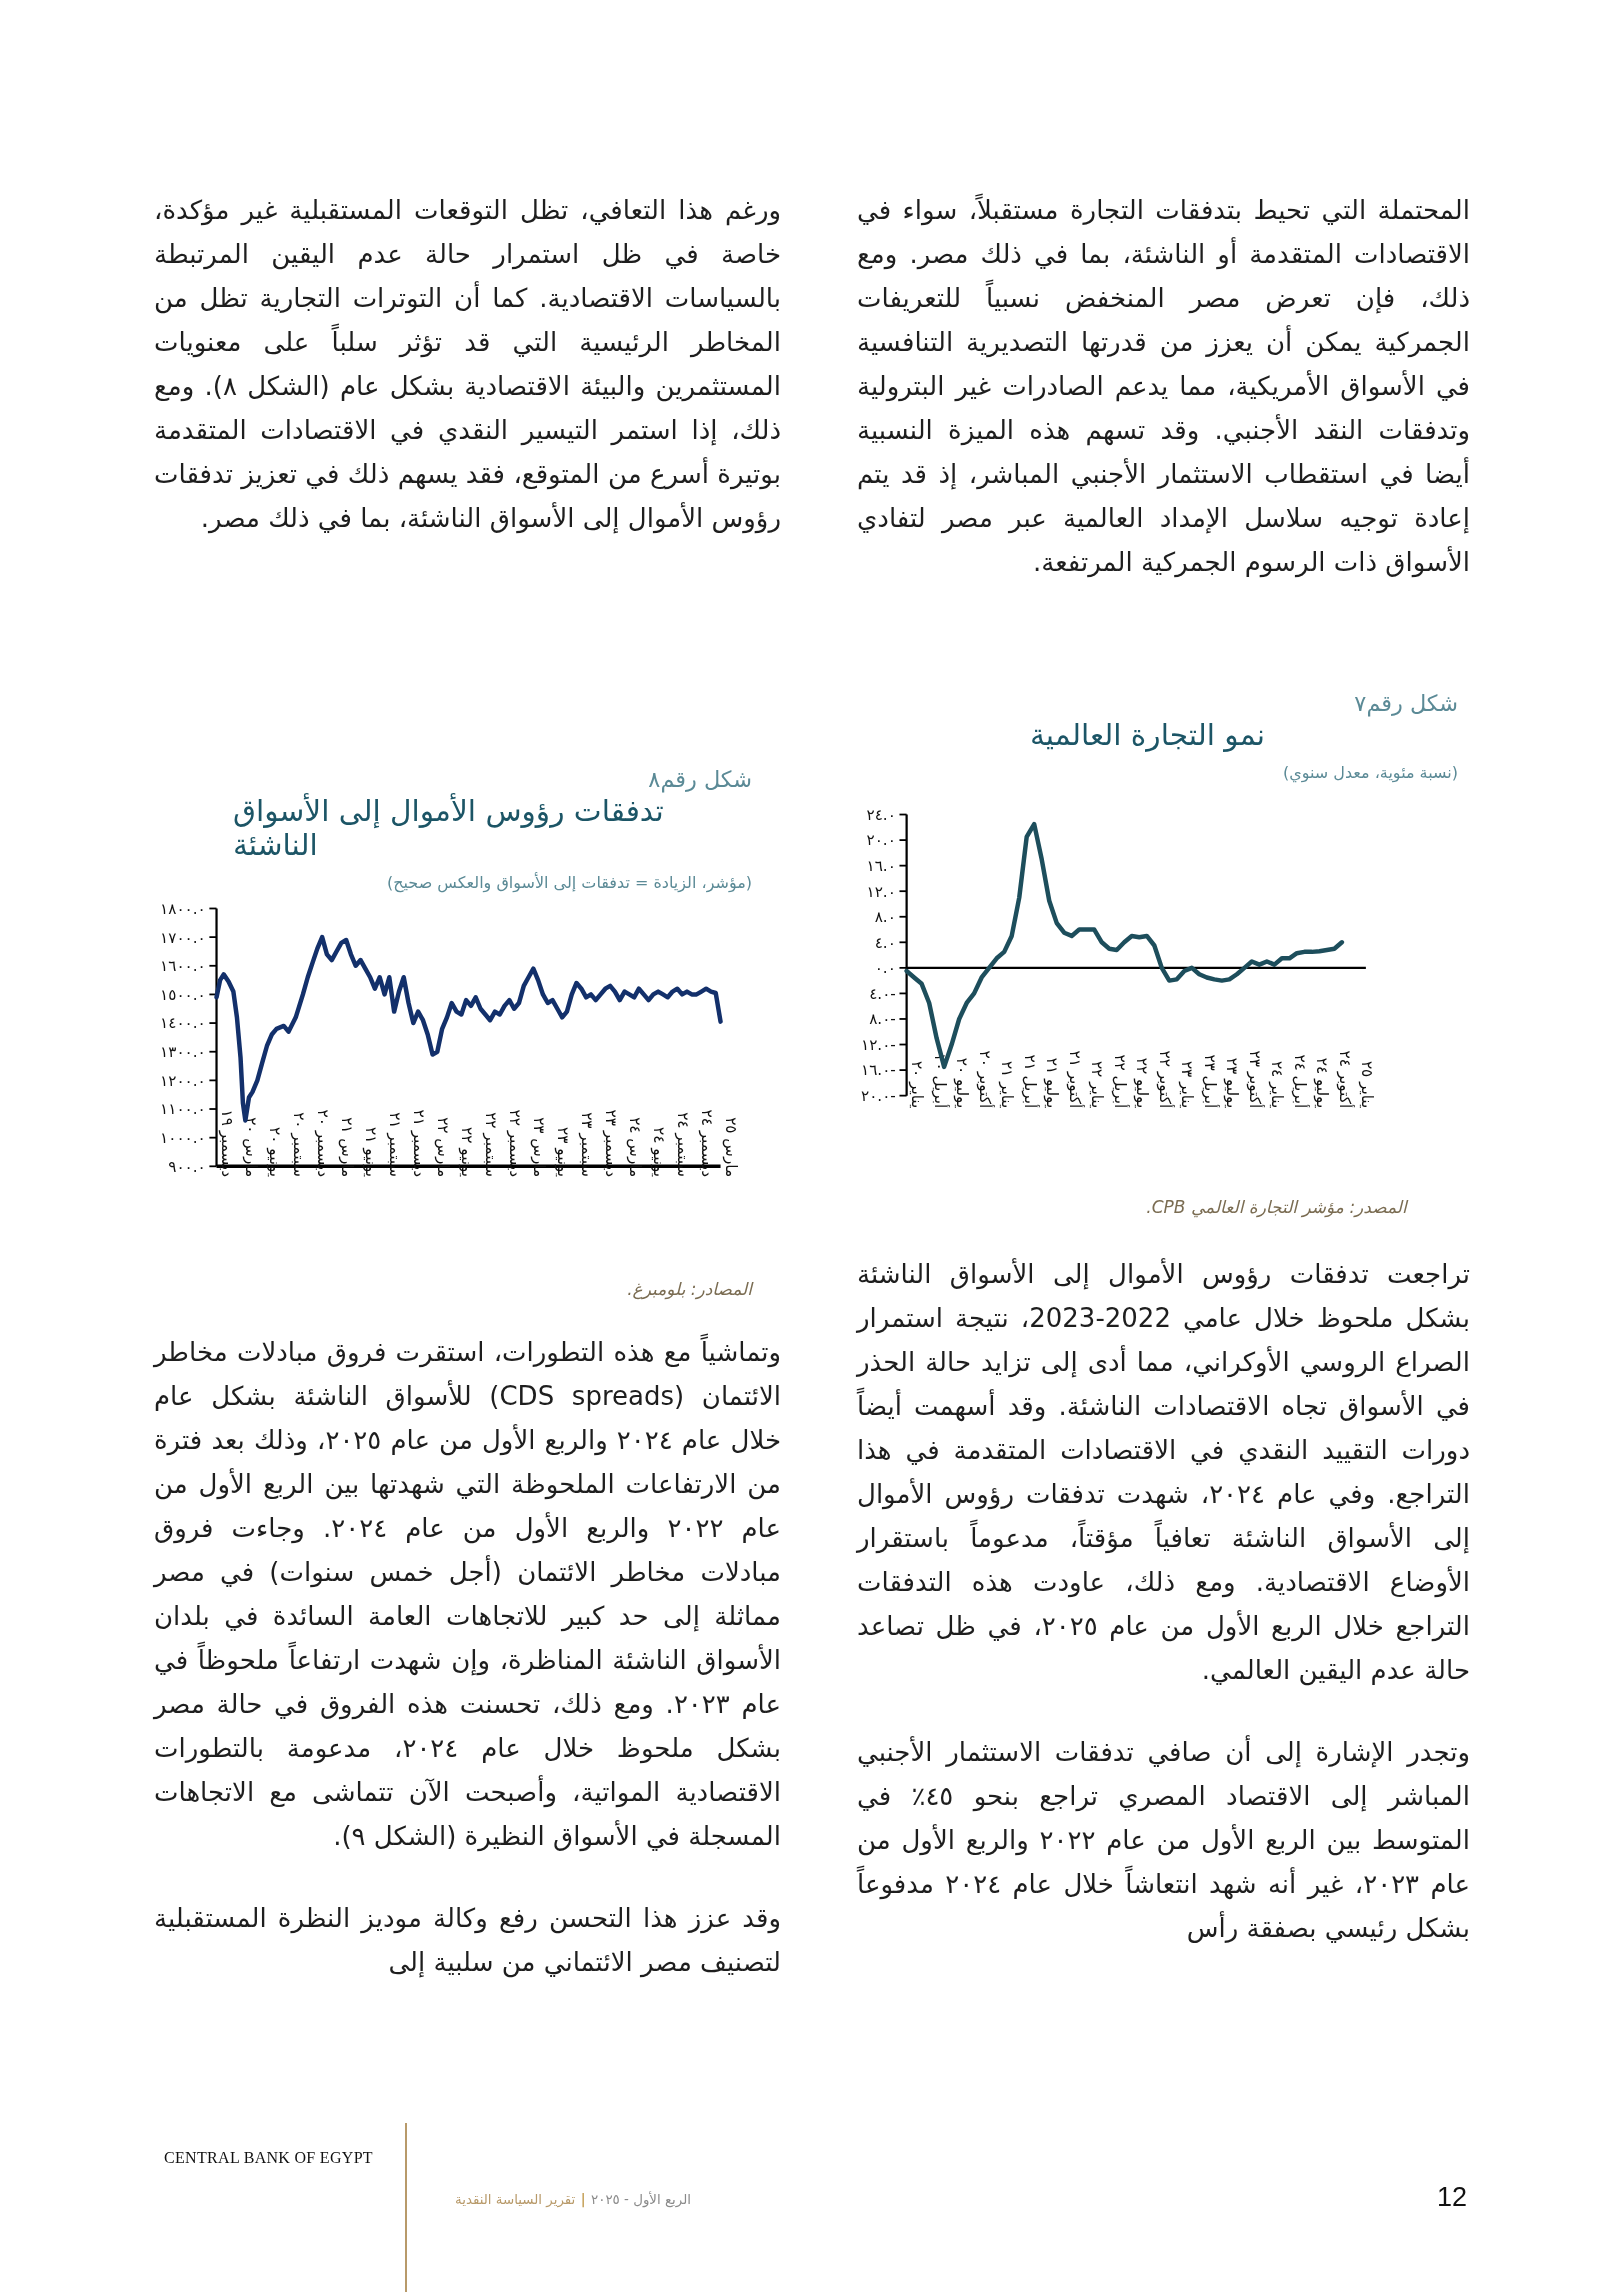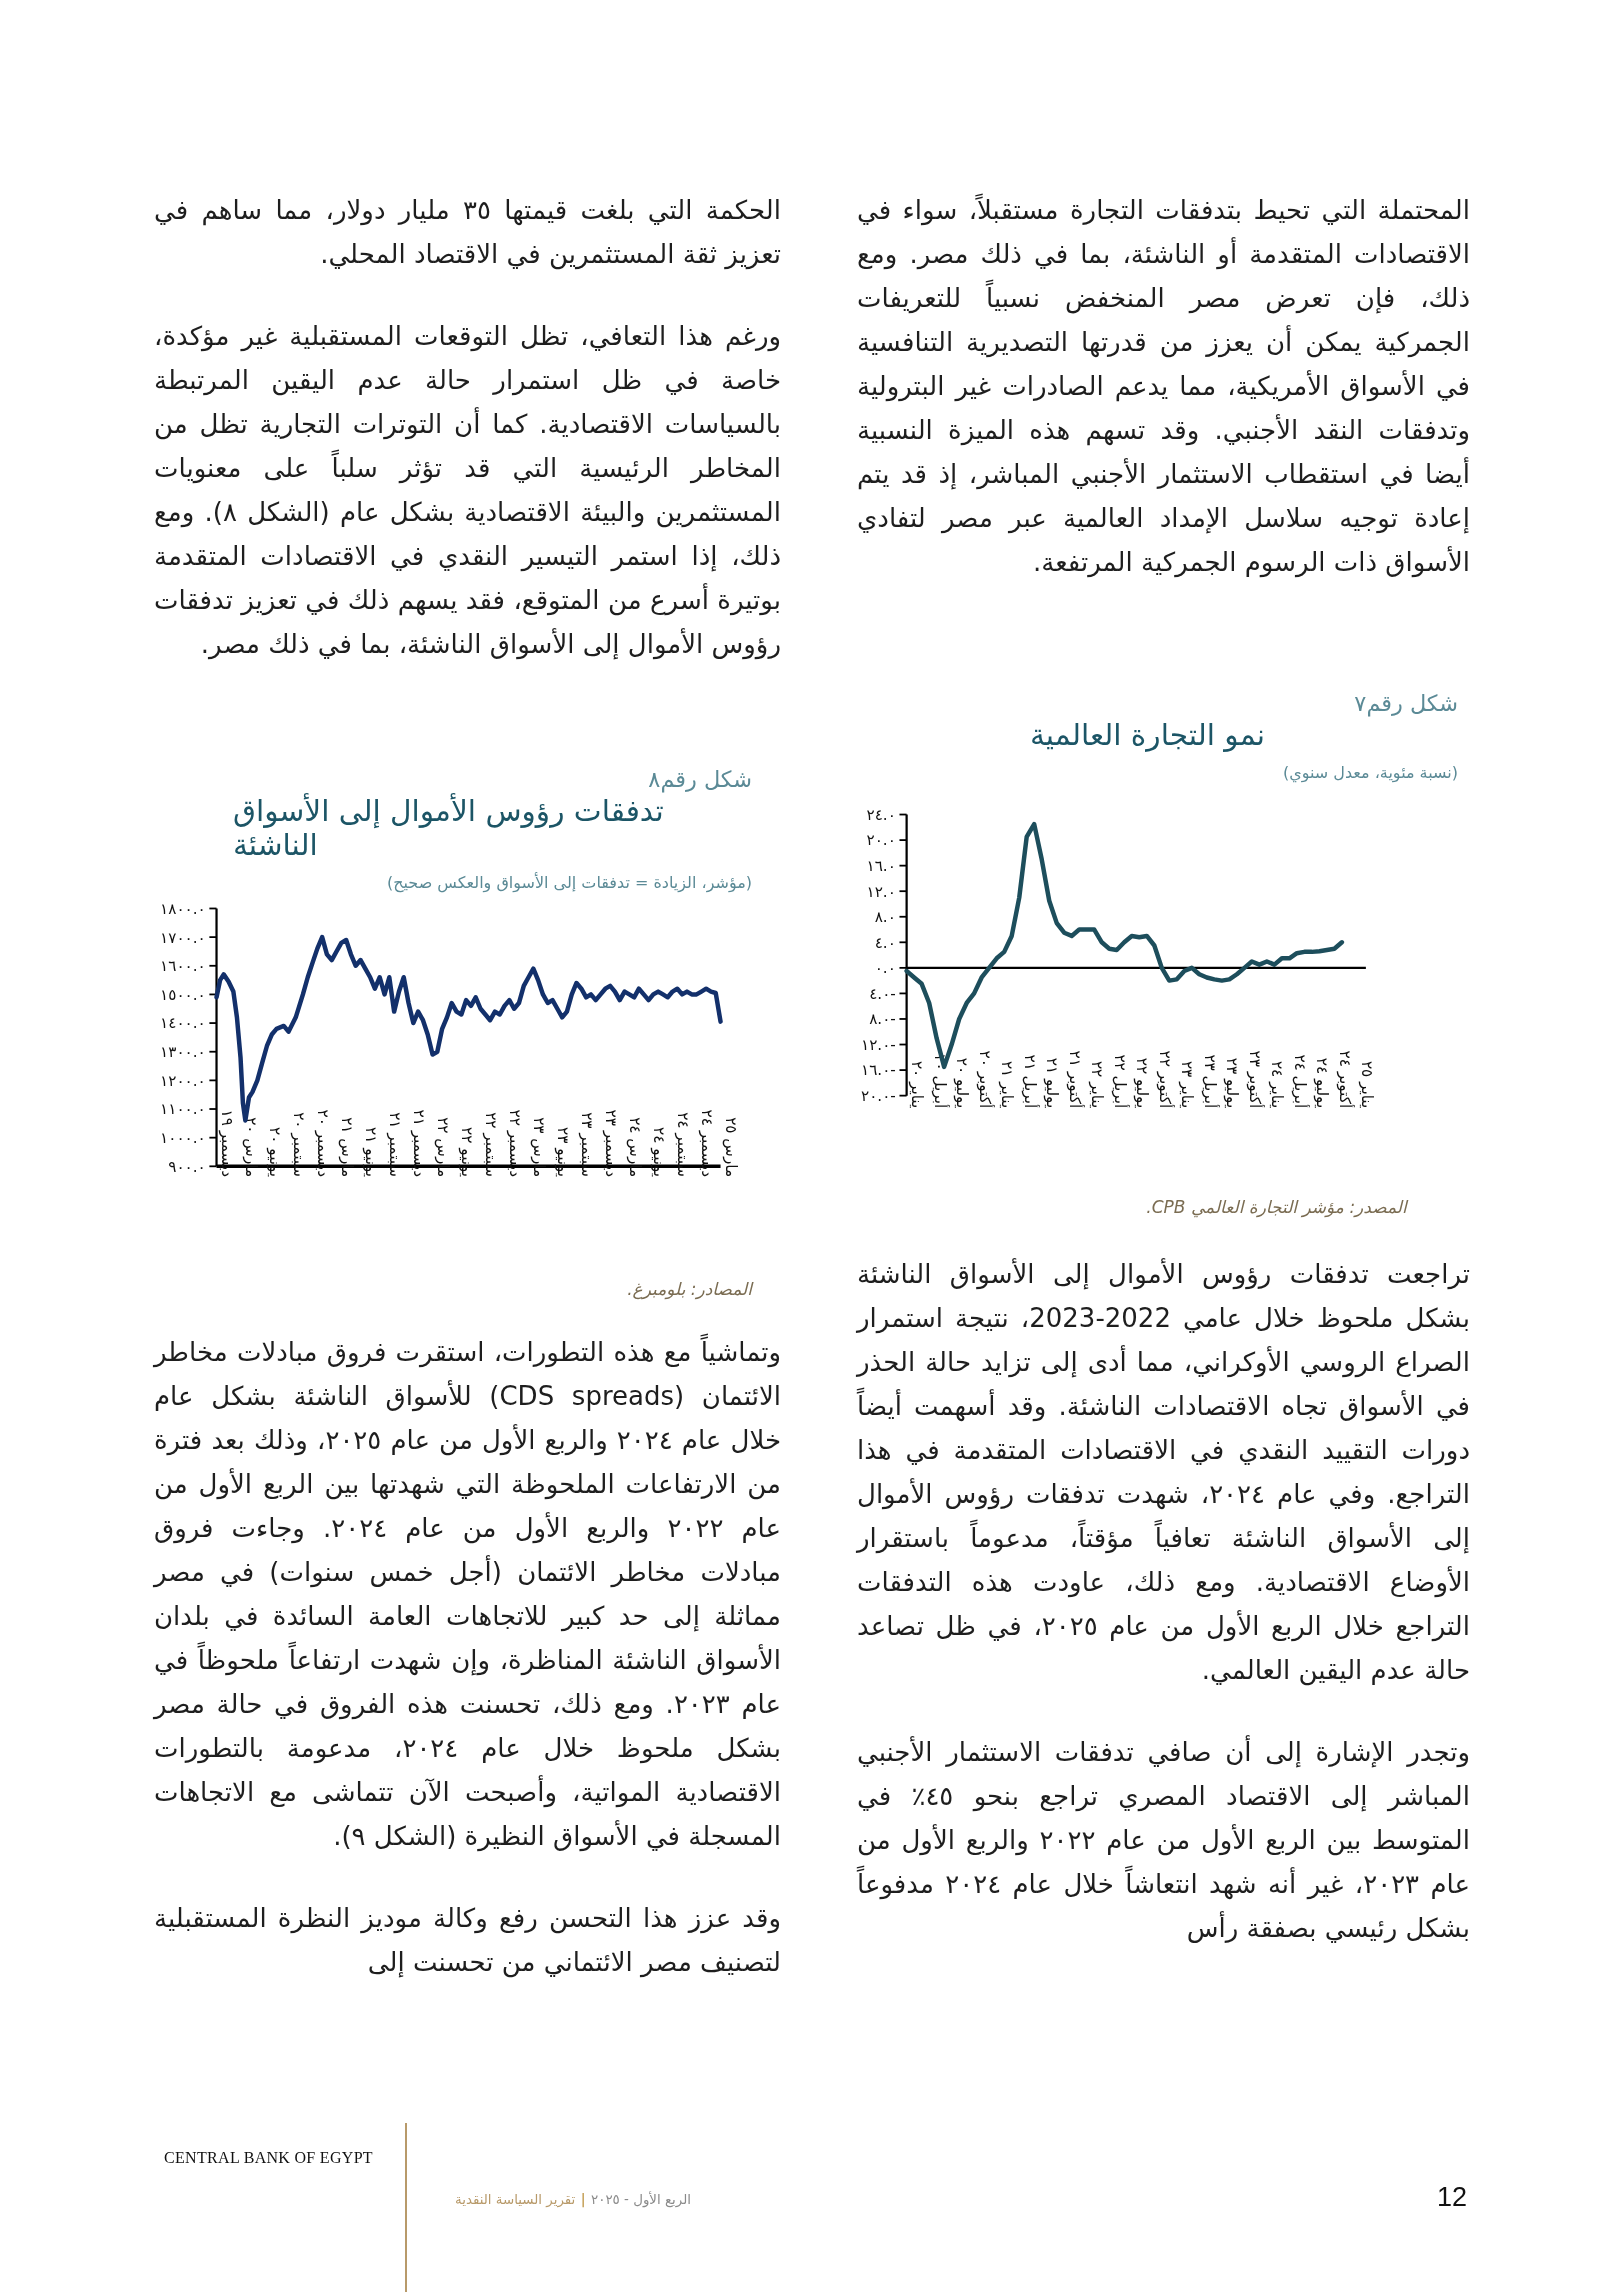--- a/index.html
+++ b/index.html
@@ -89,21 +89,20 @@
     <polyline points="62.0,188.8 70.4,196.0 78.8,203.1 87.2,224.5 95.5,263.8 103.9,295.9 112.3,270.9 120.7,242.4 129.1,224.5 137.4,213.8 145.8,196.0 154.2,185.3 162.6,174.6 171.0,167.4 179.4,149.6 187.8,106.8 196.1,39.0 204.5,24.7 212.9,64.0 221.3,110.3 229.7,135.3 238.0,146.0 246.4,149.6 254.8,142.5 263.2,142.5 271.6,142.5 280.0,156.7 288.4,163.9 296.7,165.3 305.1,156.7 313.5,149.6 321.9,151.0 330.3,149.6 338.7,160.3 347.0,185.3 355.4,199.5 363.8,198.1 372.2,188.8 380.6,185.3 388.9,192.4 397.3,196.0 405.7,198.1 414.1,199.5 422.5,198.1 430.9,192.4 439.3,185.3 447.6,178.1 456.0,181.7 464.4,178.1 472.8,181.7 481.2,174.6 489.6,174.6 497.9,168.9 506.3,167.4 514.7,167.4 523.1,166.7 531.5,165.3 539.8,163.9 548.2,156.7" fill="none" stroke="#1d4e5c" stroke-width="5" stroke-linejoin="round" stroke-linecap="round"></polyline>
   </svg>
 <div class="fig-source" style="left:1075px; top:1197px; width:403px; text-align:center;">المصدر: مؤشر التجارة العالمي CPB.</div>
 
 <div class="col" style="left:857px; top:1252px; width:613px;">
   <p>تراجعت تدفقات رؤوس الأموال إلى الأسواق الناشئة بشكل ملحوظ خلال عامي 2022-2023، نتيجة استمرار الصراع الروسي الأوكراني، مما أدى إلى تزايد حالة الحذر في الأسواق تجاه الاقتصادات الناشئة. وقد أسهمت أيضاً دورات التقييد النقدي في الاقتصادات المتقدمة في هذا التراجع. وفي عام ٢٠٢٤، شهدت تدفقات رؤوس الأموال إلى الأسواق الناشئة تعافياً مؤقتاً، مدعوماً باستقرار الأوضاع الاقتصادية. ومع ذلك، عاودت هذه التدفقات التراجع خلال الربع الأول من عام ٢٠٢٥، في ظل تصاعد حالة عدم اليقين العالمي.</p>
   <p>وتجدر الإشارة إلى أن صافي تدفقات الاستثمار الأجنبي المباشر إلى الاقتصاد المصري تراجع بنحو ٤٥٪ في المتوسط بين الربع الأول من عام ٢٠٢٢ والربع الأول من عام ٢٠٢٣، غير أنه شهد انتعاشاً خلال عام ٢٠٢٤ مدفوعاً بشكل رئيسي بصفقة رأس</p>
 </div>
 
 <div id="col-left" class="col">
-  <p>الحكمة التي بلغت قيمتها ٣٥ مليار دولار، مما ساهم في تعزيز ثقة المستثمرين في الاقتصاد المحلي.</p>
   <p>ورغم هذا التعافي، تظل التوقعات المستقبلية غير مؤكدة، خاصة في ظل استمرار حالة عدم اليقين المرتبطة بالسياسات الاقتصادية. كما أن التوترات التجارية تظل من المخاطر الرئيسية التي قد تؤثر سلباً على معنويات المستثمرين والبيئة الاقتصادية بشكل عام (الشكل ٨). ومع ذلك، إذا استمر التيسير النقدي في الاقتصادات المتقدمة بوتيرة أسرع من المتوقع، فقد يسهم ذلك في تعزيز تدفقات رؤوس الأموال إلى الأسواق الناشئة، بما في ذلك مصر.</p>
 </div>
 
 <div class="fig" style="left:233px; top:766px; width:519px;">
   <div class="fig-num">شكل رقم٨</div>
   <div class="fig-title">تدفقات رؤوس الأموال إلى الأسواق الناشئة</div>
   <div class="fig-sub">(مؤشر، الزيادة = تدفقات إلى الأسواق والعكس صحيح)</div>
 </div>
 <svg id="chart8" style="position:absolute; left:143px; top:887px;" width="609" height="376" viewBox="0 0 680 420">
     <line x1="82" y1="24" x2="82" y2="312" stroke="#000" stroke-width="2.5"></line>
@@ -149,21 +148,21 @@
     <text x="0" y="0" font-size="17" fill="#111" text-anchor="start" transform="translate(570.5714285714286,324) rotate(90)" direction="rtl">يونيو ٢٤</text>
     <text x="0" y="0" font-size="17" fill="#111" text-anchor="start" transform="translate(597.3809523809524,324) rotate(90)" direction="rtl">سبتمبر ٢٤</text>
     <text x="0" y="0" font-size="17" fill="#111" text-anchor="start" transform="translate(624.1904761904761,324) rotate(90)" direction="rtl">ديسمبر ٢٤</text>
     <text x="0" y="0" font-size="17" fill="#111" text-anchor="start" transform="translate(651,324) rotate(90)" direction="rtl">مارس ٢٥</text>
     <polyline points="82.0,123.2 86.0,104.0 90.0,97.6 95.4,105.6 100.8,116.8 104.8,145.6 108.8,190.4 111.5,241.6 114.2,260.8 118.2,235.2 122.2,228.8 127.6,216.0 132.9,196.8 138.3,177.6 143.7,164.8 149.0,158.4 157.1,155.2 162.4,161.6 170.5,145.6 178.5,120.0 183.9,100.8 189.2,84.8 194.6,68.8 200.0,56.0 205.3,75.2 210.7,81.6 216.0,72.0 221.4,62.4 226.8,59.2 232.1,75.2 237.5,88.0 242.9,81.6 248.2,91.2 253.6,100.8 258.9,113.6 264.3,100.8 269.7,120.0 275.0,100.8 280.4,139.2 285.8,116.8 291.1,100.8 296.5,129.6 301.8,152.0 307.2,139.2 312.6,148.8 317.9,164.8 323.3,187.2 328.6,184.0 334.0,158.4 339.4,145.6 344.7,129.6 350.1,139.2 355.5,142.4 360.8,126.4 366.2,132.8 371.5,123.2 376.9,136.0 382.3,142.4 387.6,148.8 393.0,139.2 398.4,142.4 403.7,132.8 409.1,126.4 414.4,136.0 419.8,129.6 425.2,110.4 430.5,100.8 435.9,91.2 441.2,104.0 446.6,120.0 452.0,129.6 457.3,126.4 462.7,136.0 468.1,145.6 473.4,139.2 478.8,120.0 484.1,107.2 489.5,113.6 494.9,123.2 500.2,120.0 505.6,126.4 511.0,120.0 516.3,113.6 521.7,110.4 527.0,116.8 532.4,126.4 537.8,116.8 543.1,120.0 548.5,123.2 553.8,113.6 559.2,120.0 564.6,126.4 569.9,120.0 575.3,116.8 580.7,120.0 586.0,123.2 591.4,116.8 596.7,113.6 602.1,120.0 607.5,116.8 612.8,120.0 618.2,120.0 623.6,116.8 628.9,113.6 634.3,116.8 639.6,118.4 645.0,150.4" fill="none" stroke="#13306b" stroke-width="5" stroke-linejoin="round" stroke-linecap="round"></polyline>
   </svg>
 <div class="fig-source" style="left:448px; top:1279px; width:304px; text-align:right;">المصادر: بلومبرغ.</div>
 
 <div class="col" style="left:154px; top:1330px; width:627px;">
   <p>وتماشياً مع هذه التطورات، استقرت فروق مبادلات مخاطر الائتمان (CDS spreads) للأسواق الناشئة بشكل عام خلال عام ٢٠٢٤ والربع الأول من عام ٢٠٢٥، وذلك بعد فترة من الارتفاعات الملحوظة التي شهدتها بين الربع الأول من عام ٢٠٢٢ والربع الأول من عام ٢٠٢٤. وجاءت فروق مبادلات مخاطر الائتمان (أجل خمس سنوات) في مصر مماثلة إلى حد كبير للاتجاهات العامة السائدة في بلدان الأسواق الناشئة المناظرة، وإن شهدت ارتفاعاً ملحوظاً في عام ٢٠٢٣. ومع ذلك، تحسنت هذه الفروق في حالة مصر بشكل ملحوظ خلال عام ٢٠٢٤، مدعومة بالتطورات الاقتصادية المواتية، وأصبحت الآن تتماشى مع الاتجاهات المسجلة في الأسواق النظيرة (الشكل ٩).</p>
-  <p>وقد عزز هذا التحسن رفع وكالة موديز النظرة المستقبلية لتصنيف مصر الائتماني من تحسنت إلى</p>
+  <p>وقد عزز هذا التحسن رفع وكالة موديز النظرة المستقبلية لتصنيف مصر الائتماني من سلبية إلى</p>
 </div>
 
 <div class="logo">
   <div class="logo-en">CENTRAL BANK OF EGYPT</div>
 </div>
 <div class="footer-line"></div>
 <div class="footer-text">
   <span class="q">الربع الأول - ٢٠٢٥</span><span class="bar">|</span><span class="r">تقرير السياسة النقدية</span>
 </div>
 <div class="page-num">12</div>

